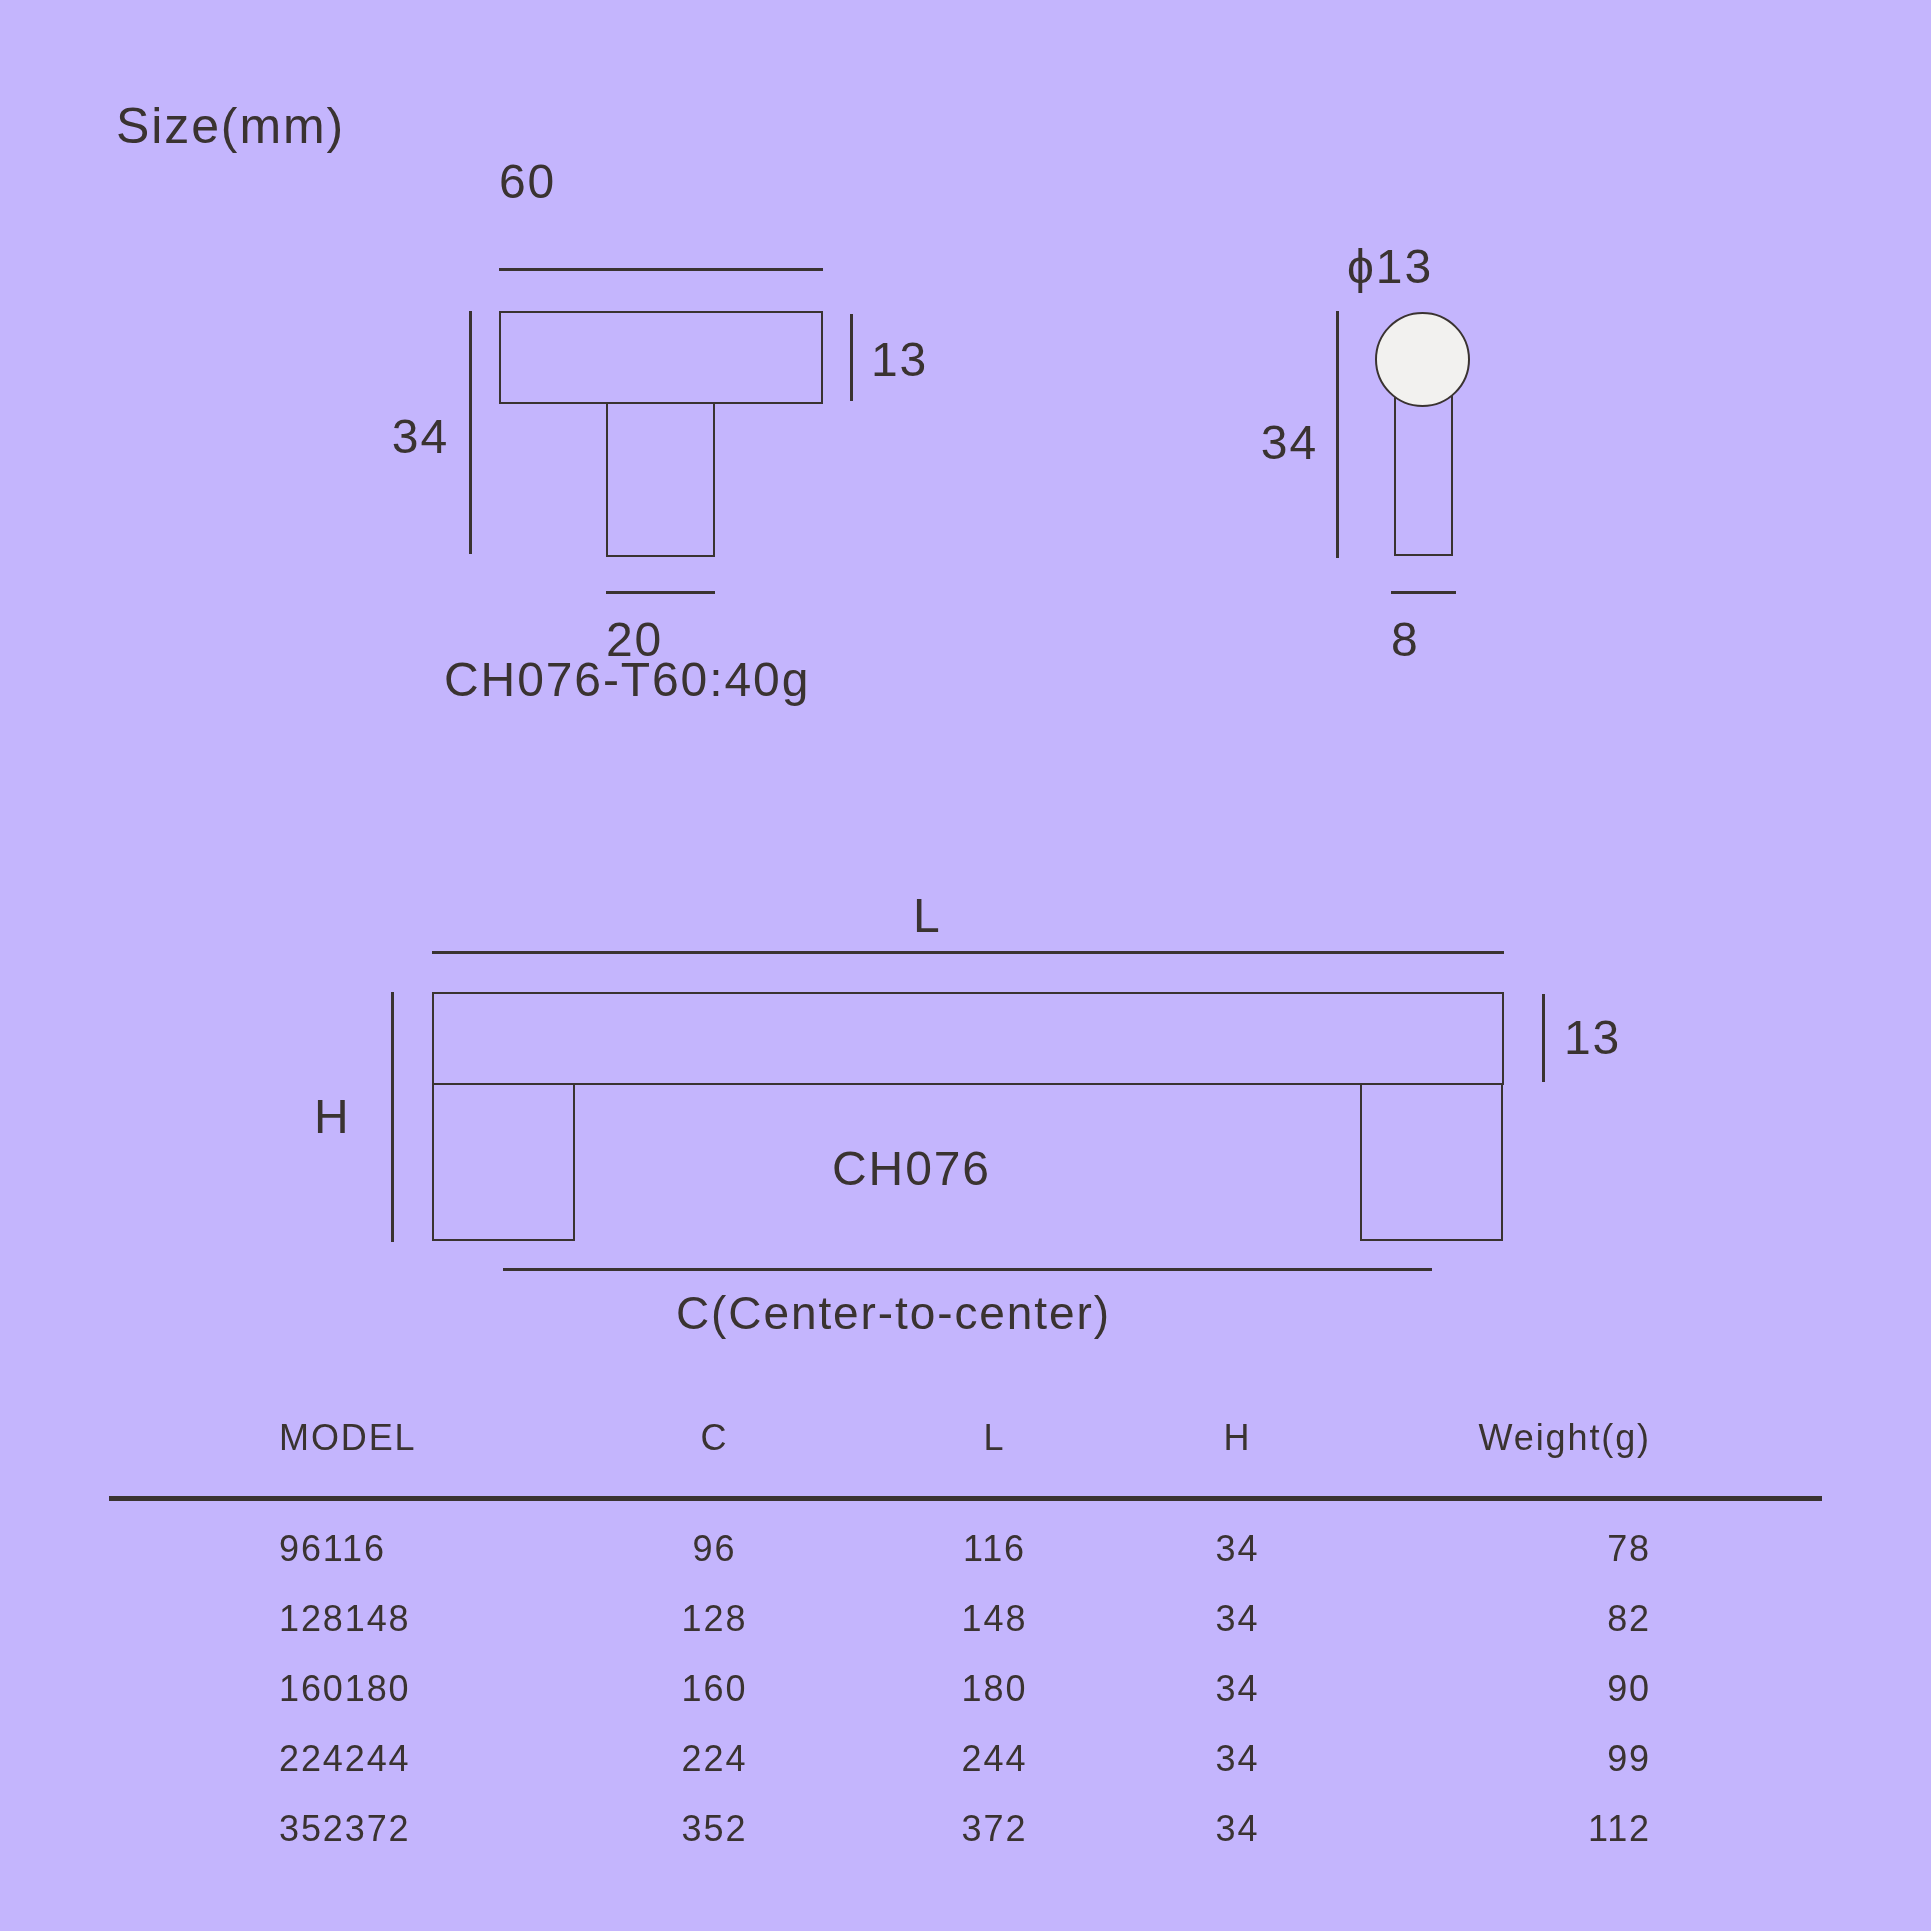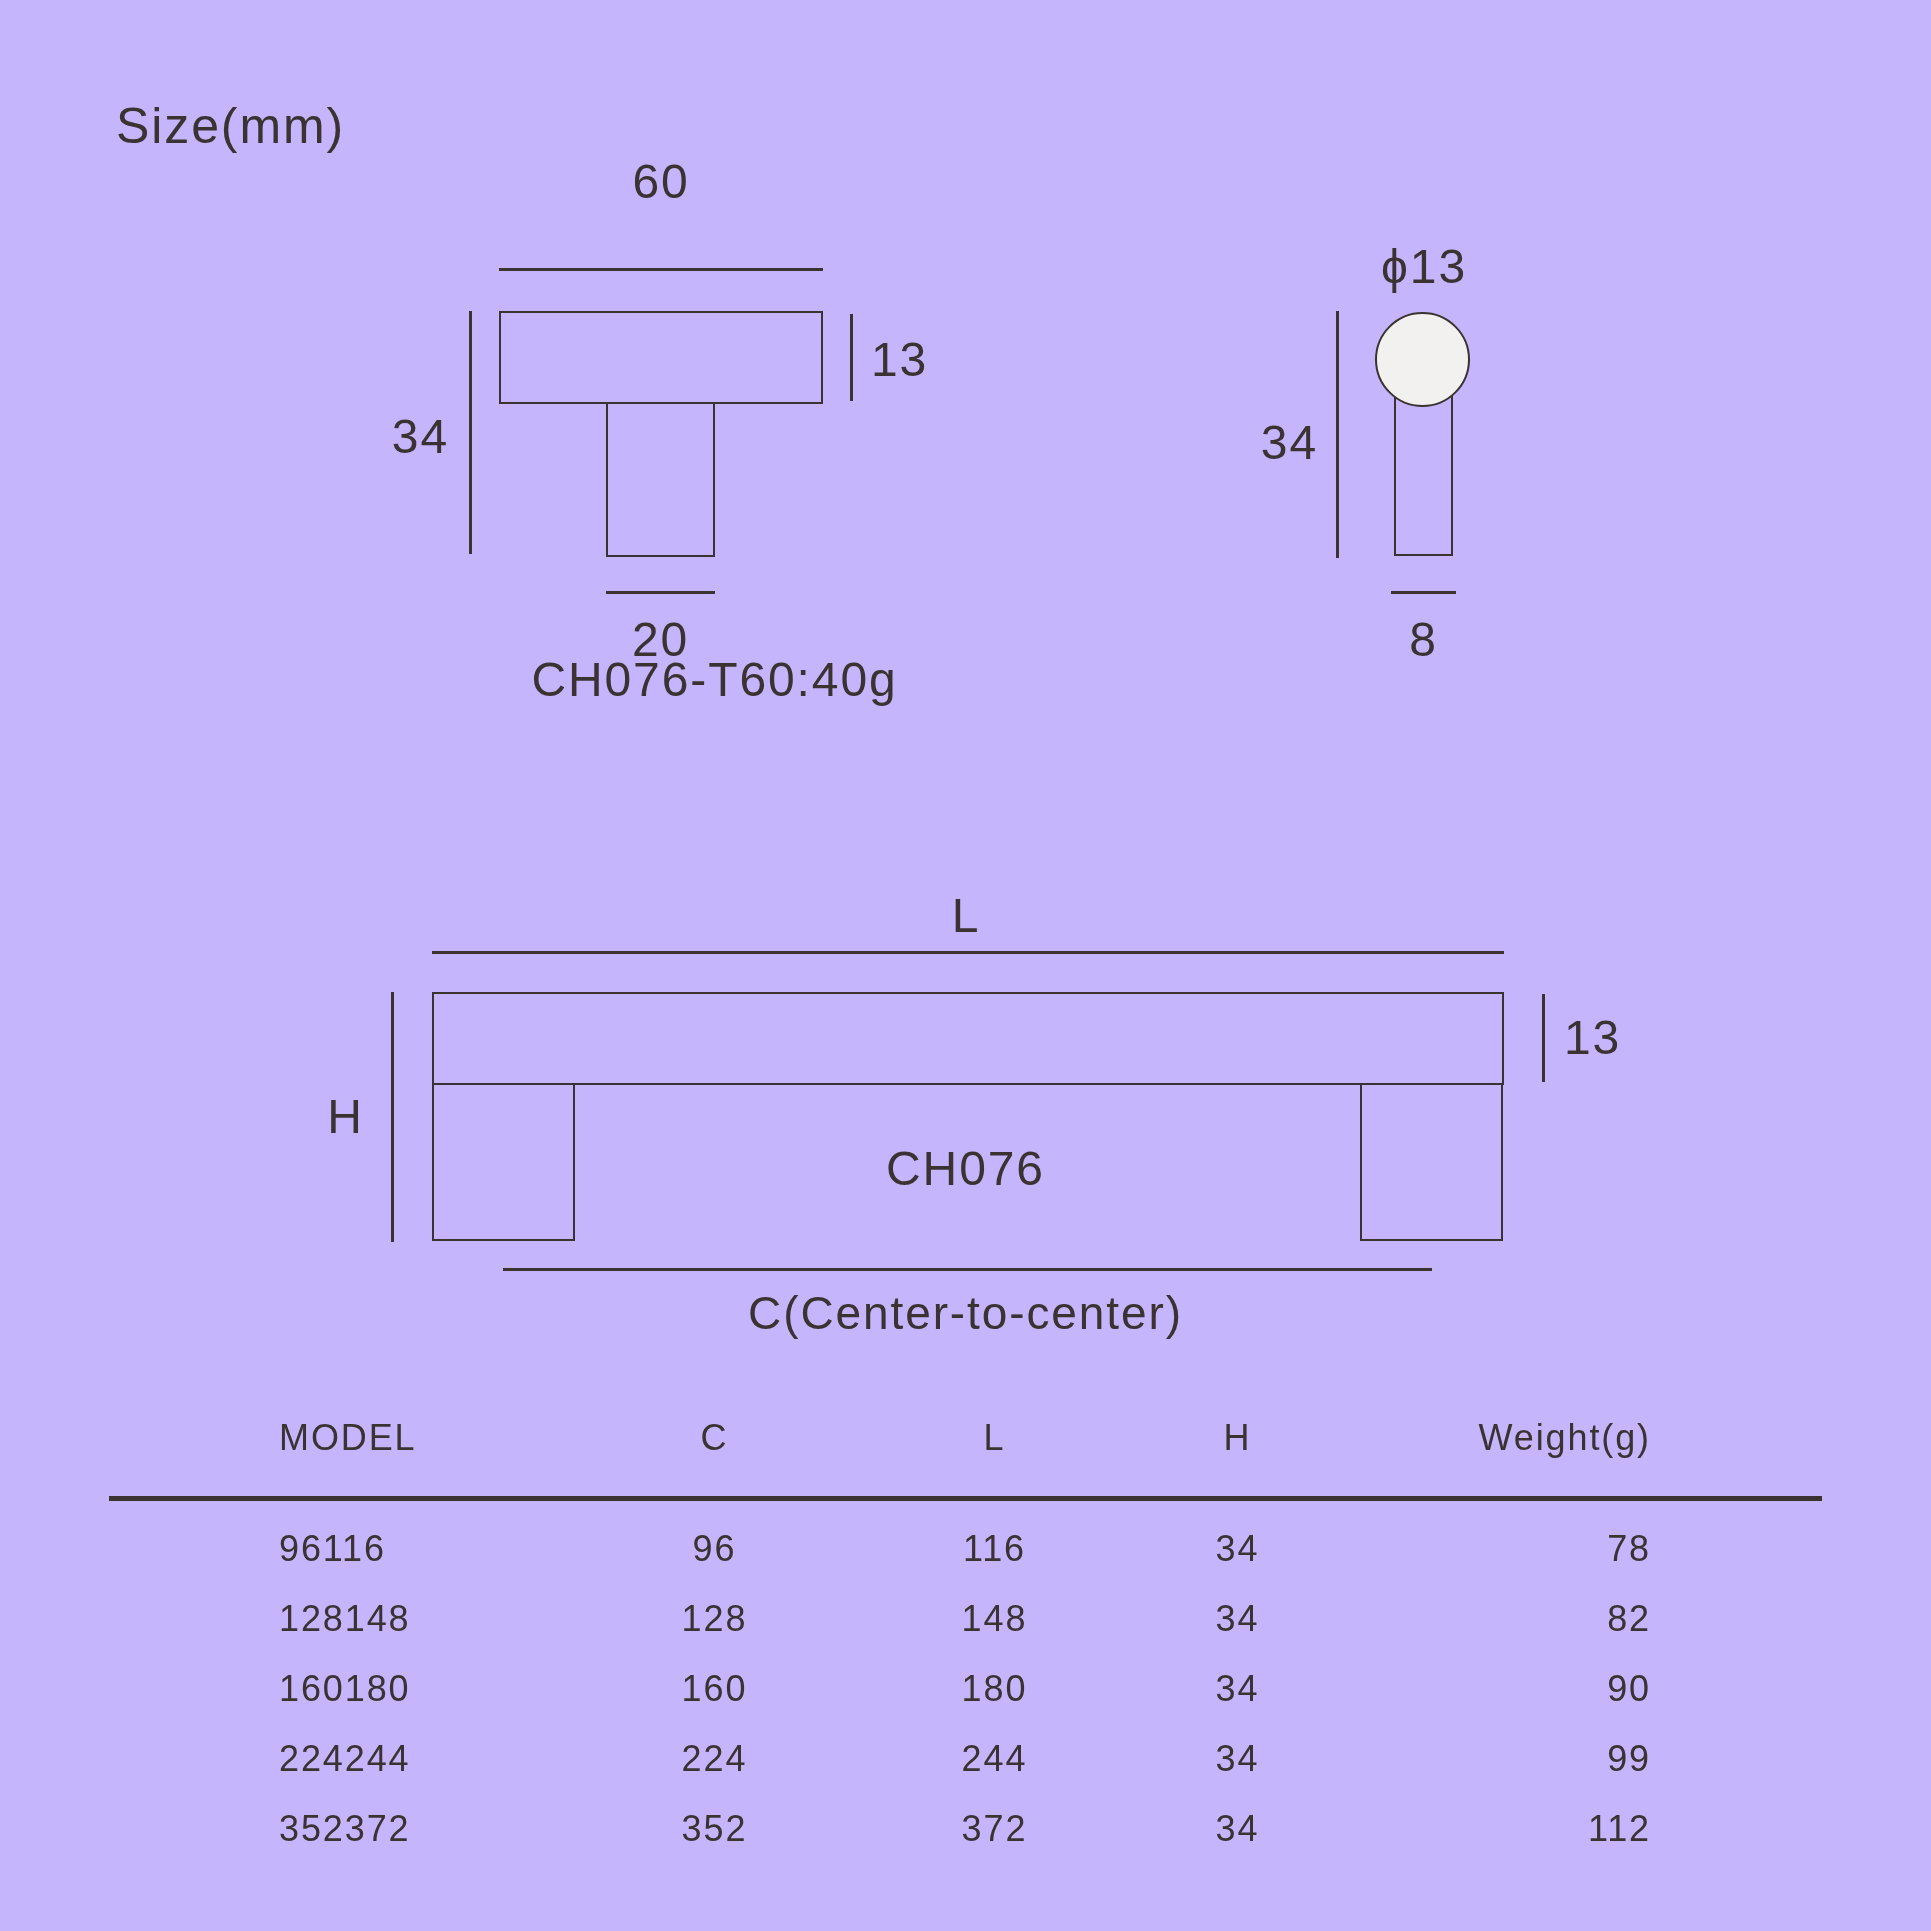--- a/index.html
+++ b/index.html
@@ -6,21 +6,21 @@
   .canvas{
     position:relative;width:1931px;height:1931px;overflow:hidden;
     background:#c4b5fd;color:#3a3331;
     font-family:"Liberation Sans","DejaVu Sans",sans-serif;
   }
   .line{position:absolute;background:#3a3331;}
   .outline{position:absolute;border:2.9px solid #3a3331;box-sizing:border-box;}
   .stem{position:absolute;border-left:2.9px solid #3a3331;border-right:2.9px solid #3a3331;border-bottom:2.9px solid #3a3331;box-sizing:border-box;}
   .circle{position:absolute;border:2.9px solid #3a3331;border-radius:50%;box-sizing:border-box;background:#f2f1ef;}
   .label{position:absolute;font-size:48px;letter-spacing:1.9px;white-space:nowrap;}
-  .center{text-align:center;}
+  .center{text-align:left;}
   .right{text-align:right;}
   .page-title{position:absolute;left:116px;top:97px;font-size:50px;letter-spacing:1.9px;}
 
   
   .rule{position:absolute;left:109px;top:1496px;width:1713px;height:4.8px;background:#3a3331;}
   .thead{position:absolute;left:0;top:1417px;width:1931px;height:58px;}
   .tbody{position:absolute;left:0;top:1528px;width:1931px;}
   .trow{position:relative;height:70px;width:1567px;}
   .cell{position:absolute;top:0;font-size:36px;letter-spacing:1.9px;white-space:nowrap;}
   .cell-model{left:279px;}
@@ -77,21 +77,21 @@
 
     <div class="line" style="left:1542px;top:994px;width:2.9px;height:88px;"></div>
     <div class="label" style="left:1564px;top:1010px;">13</div>
 
     <div class="line" style="left:391px;top:992px;width:2.9px;height:250px;"></div>
     <div class="label center" style="left:314px;top:1089px;width:63px;">H</div>
 
     <div class="stem" style="left:432px;top:1084px;width:143px;height:157px;"></div>
     <div class="stem" style="left:1360px;top:1084px;width:143px;height:157px;"></div>
 
-    <div class="label center" style="left:864px;top:1141px;width:203px;">CH076</div>
+    <div class="label center" style="left:832px;top:1141px;width:203px;">CH076</div>
 
     <div class="line" style="left:503px;top:1268px;width:929px;height:2.9px;"></div>
     <div class="label center" style="left:676px;top:1286px;width:579px;font-size:46px;">C(Center-to-center)</div>
   </div>
 
   <div>
     <div class="thead">
       <span class="cell cell-model">MODEL</span>
       <span class="cell cell-c">C</span>
       <span class="cell cell-l">L</span>

